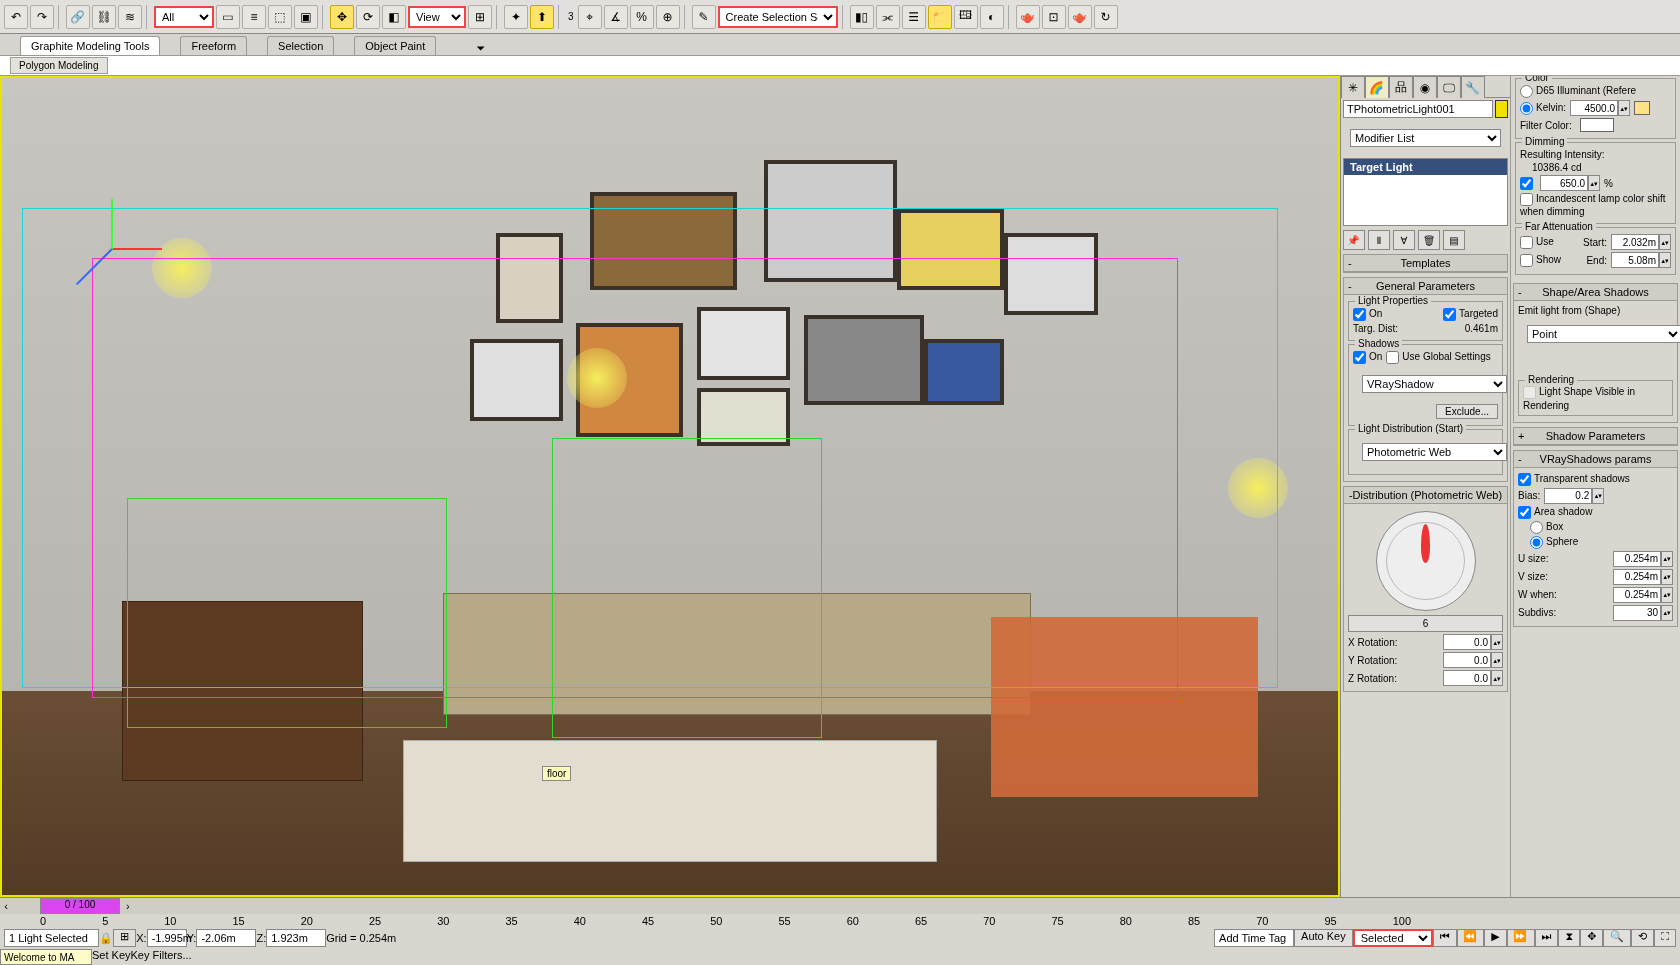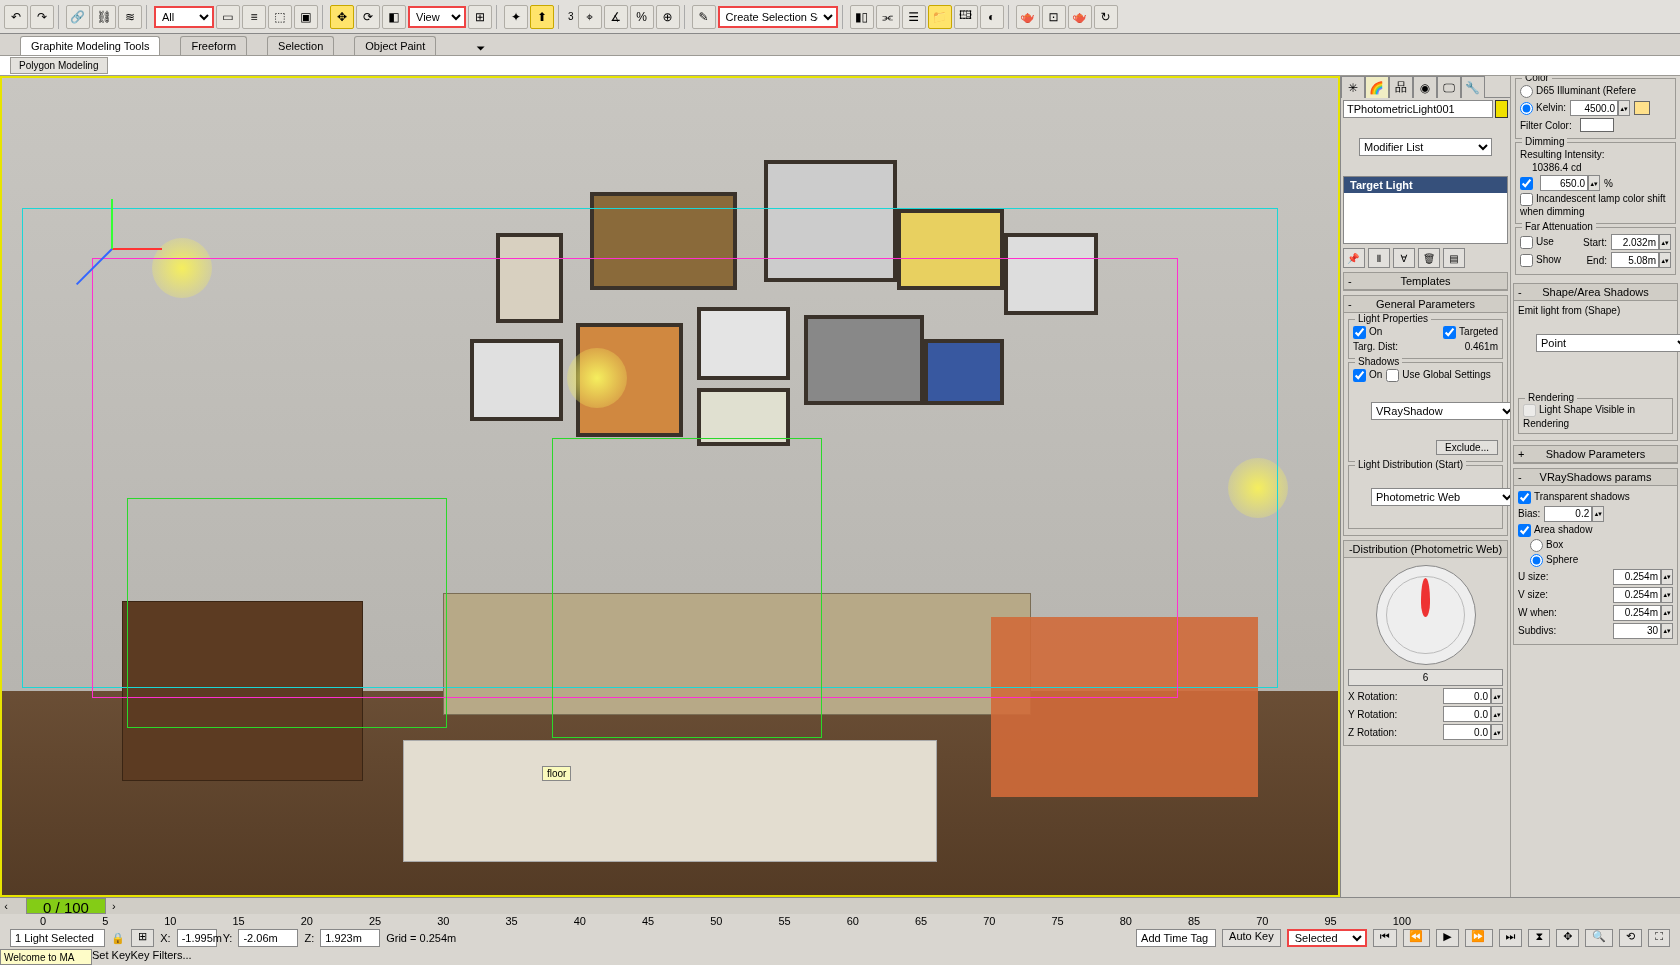--- a/index.html
+++ b/index.html
@@ -39,21 +39,21 @@
 
 #cmdpanel{width:340px;background:#d9d6d0;border-left:1px solid #888;display:flex;gap:0;}
 .cmd-col{flex:1;display:flex;flex-direction:column;overflow-y:auto;}
 .cmd-col::-webkit-scrollbar{width:10px;}
 .cmd-tabs{height:22px;background:#d9d6d0;display:flex;border-bottom:1px solid #888;}
 .cmd-tab{width:24px;height:22px;border:1px solid #888;border-bottom:none;background:#d9d6d0;display:flex;align-items:center;justify-content:center;font-size:12px;}
 .cmd-tab.sel{background:#f0edc4;}
 .name-fld{display:flex;margin:2px;}
 .name-fld input{flex:1;height:18px;border:1px solid #888;background:#fff;font-size:11px;padding:0 3px;}
 .swatch{width:18px;height:18px;background:#f0e000;border:1px solid #333;margin-left:2px;}
-.combo{height:18px;border:1px solid #888;background:#fff;font-size:11px;margin:18px;}
+.combo{height:18px;border:1px solid #888;background:#fff;font-size:11px;margin:9px;}
 .mod-stack{margin:2px;height:68px;border:1px solid #888;background:#fff;}
 .mod-item{background:#36507b;color:#fff;padding:2px 6px;font-weight:bold;}
 .stack-btns{display:flex;gap:3px;margin:2px;}
 .sbtn{width:22px;height:20px;border:1px solid #888;background:#e2e0dc;font-size:10px;display:flex;align-items:center;justify-content:center;}
 
 .rollout{margin:2px;border:1px solid #9c9a95;background:#d9d6d0;}
 .ro-head{background:#d0cdc6;border-bottom:1px solid #9c9a95;font-size:10px;padding:2px 4px;text-align:center;position:relative;}
 .ro-head .pm{position:absolute;left:4px;}
 .ro-body{padding:3px 4px;font-size:10px;}
 .ro-body label,.ro-body span{font-size:10px;}
@@ -66,23 +66,23 @@
 .spin.dis input{background:#ddd;color:#888;}
 input[type=checkbox],input[type=radio]{margin:0 3px 0 0;vertical-align:middle;}
 .wide-btn{width:100%;border:1px solid #888;background:#e2e0dc;padding:2px;text-align:center;font-size:10px;}
 .photoweb{width:100px;height:100px;margin:4px auto;border:1px solid #888;background:#eee;position:relative;border-radius:50%;}
 .photoweb::before{content:"";position:absolute;inset:10%;border:1px solid #bbb;border-radius:50%;}
 .photoweb .lobe{position:absolute;left:45%;top:12%;width:10%;height:40%;background:#e33;border-radius:50% 50% 50% 50%/60% 60% 40% 40%;}
 
 
 #bottom{height:68px;background:#d9d6d0;border-top:1px solid #888;display:flex;flex-direction:column;}
 #timeslider{height:22px;display:flex;align-items:center;background:#d0cdc6;}
-#timeslider .knob{width:80px;height:16px;border:1px solid #888;background:#84cc16;text-align:center;font-size:15px;margin-left:14px;}
+#timeslider .knob{width:80px;height:16px;border:1px solid #888;background:#d946ef;text-align:center;font-size:10px;margin-left:28px;}
 #timeruler{height:18px;background:#d9d6d0;display:flex;align-items:center;font-size:9px;color:#444;gap:56px;padding-left:40px;}
-#statusbar{flex:1;display:flex;align-items:center;gap:6px;padding:2px 10px;font-size:10px;}
+#statusbar{flex:1;display:flex;align-items:center;padding:2px 4px;font-size:10px;}
 #statusbar .fld{border:1px solid #888;background:#fff;height:18px;padding:0 4px;display:flex;align-items:center;}
 #statusbar .btn{border:1px solid #888;background:#e2e0dc;height:18px;padding:0 6px;}
 #prompt{height:16px;display:flex;}
 #prompt input{border:1px solid #888;background:#fefcc8;height:16px;font-size:10px;padding:0 3px;}
 </style>
 </head>
 <body>
 
 <div id="toolbar">
   <div class="tb-btn">↶</div>

